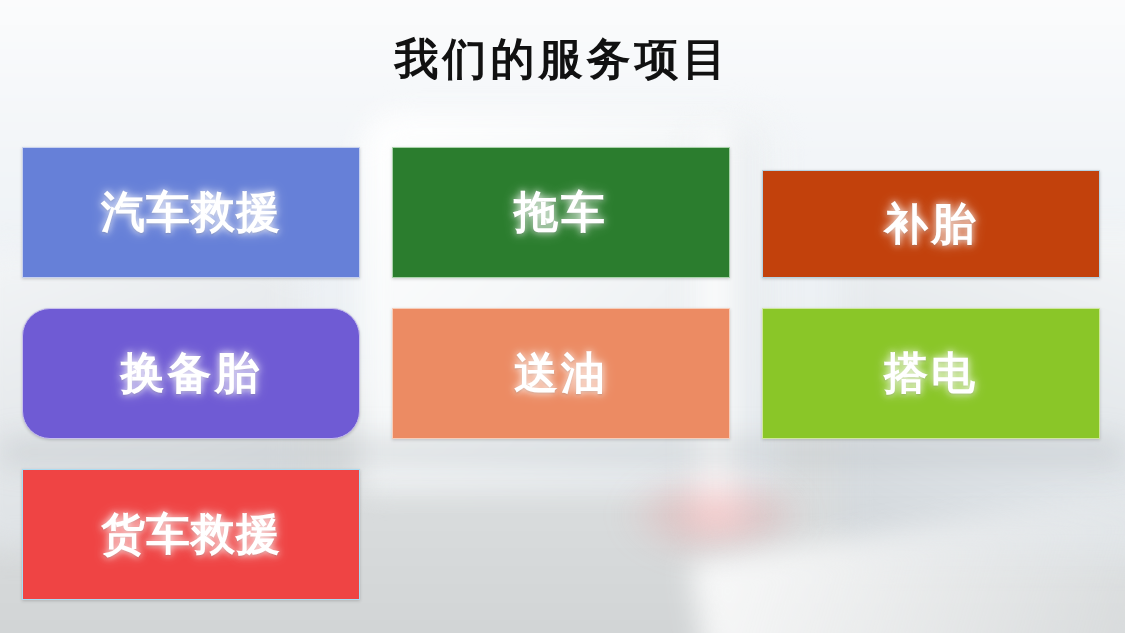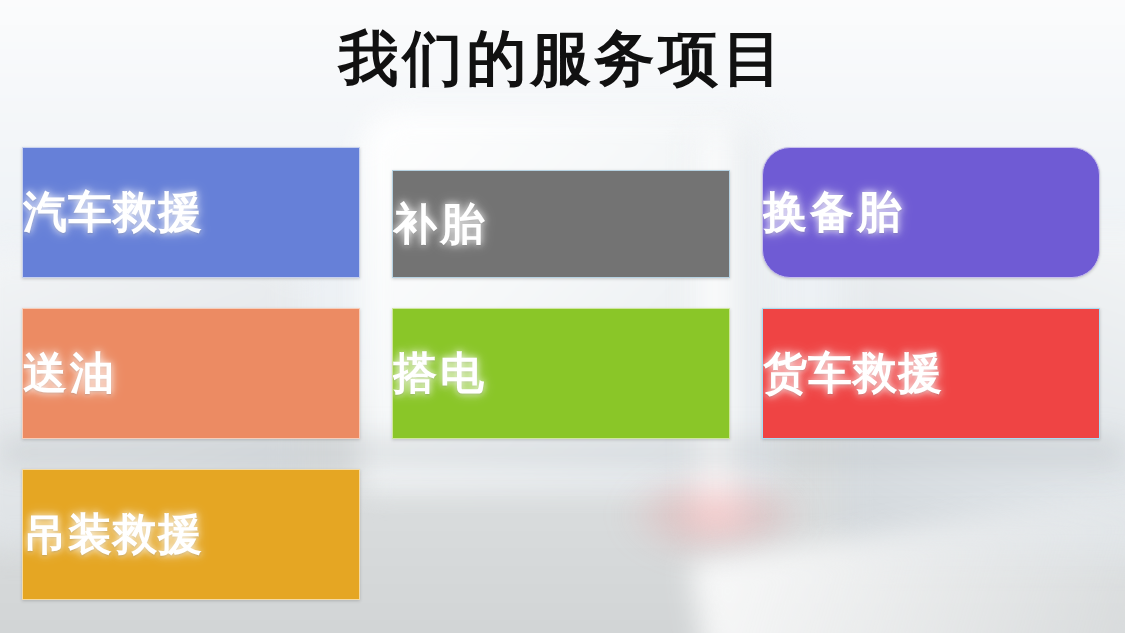--- a/index.html
+++ b/index.html
@@ -84,21 +84,21 @@
     left:0; top:0; width:1125px; height:120px;
     background:#ffffff; filter:none;
   }
 
   
   #title {
     position:absolute;
     left:0; top:16px; width:1125px;
     z-index:5;
     text-align:center;
-    font-size:60px;
+    font-size:44px;
     font-weight:bold;
     letter-spacing:4px;
     color:#111111;
     line-height:86px;
     white-space:nowrap;
   }
 
   
   #grid {
     position:absolute;
@@ -109,21 +109,21 @@
     grid-template-columns:repeat(3,338px);
     grid-template-rows:repeat(3,131px);
     column-gap:32px;
     row-gap:30px;
   }
 
   .tile {
     position:relative;
     display:flex;
     align-items:center;
-    justify-content:flex-start;
+    justify-content:center;
     border:1px solid rgba(255,255,255,.55);
     box-shadow:0 1px 3px rgba(0,0,0,.18);
     cursor:pointer;
     overflow:hidden;
   }
   .tile-label {
     font-size:44px;
     font-weight:bold;
     letter-spacing:3px;
     color:#ffffff;
@@ -155,40 +155,40 @@
   </div>
 
   <div id="title" style="color: rgb(17, 17, 17);">我们的服务项目</div>
 
   <div id="grid">
 
     <div class="tile" style="background: rgb(102, 128, 216); border-color: rgb(199, 209, 239);">
       <span class="tile-label long">汽车救援</span>
     </div>
 
+    <div class="tile" style="background: rgb(43, 125, 46); border-color: rgb(169, 211, 170);">
+      <span class="tile-label">拖车</span>
+    </div>
 
 
-    <div class="tile" style="background: #737373; border-color: rgb(182, 210, 226); margin-top: 23px;">
+    <div class="tile" style="background: #c2410c; border-color: rgb(182, 210, 226); margin-top: 23px;">
       <span class="tile-label">补胎</span>
     </div>
 
     <div class="tile" style="background: rgb(111, 91, 212); border-color: rgb(200, 192, 238); border-radius: 28px;">
       <span class="tile-label">换备胎</span>
     </div>
 
     <div class="tile" style="background: rgb(236, 139, 99); border-color: rgb(247, 205, 185);">
       <span class="tile-label">送油</span>
     </div>
 
     <div class="tile" style="background: rgb(138, 198, 40); border-color: rgb(207, 231, 157);">
       <span class="tile-label">搭电</span>
     </div>
 
     <div class="tile" style="background: #ef4444; border-color: rgb(169, 220, 243);">
       <span class="tile-label long">货车救援</span>
     </div>
 
-    <div class="tile" style="background: rgb(229, 166, 35); border-color: rgb(245, 219, 164);">
-      <span class="tile-label long">吊装救援</span>
-    </div>
 
   </div>
 </div>
 
 </body></html>

